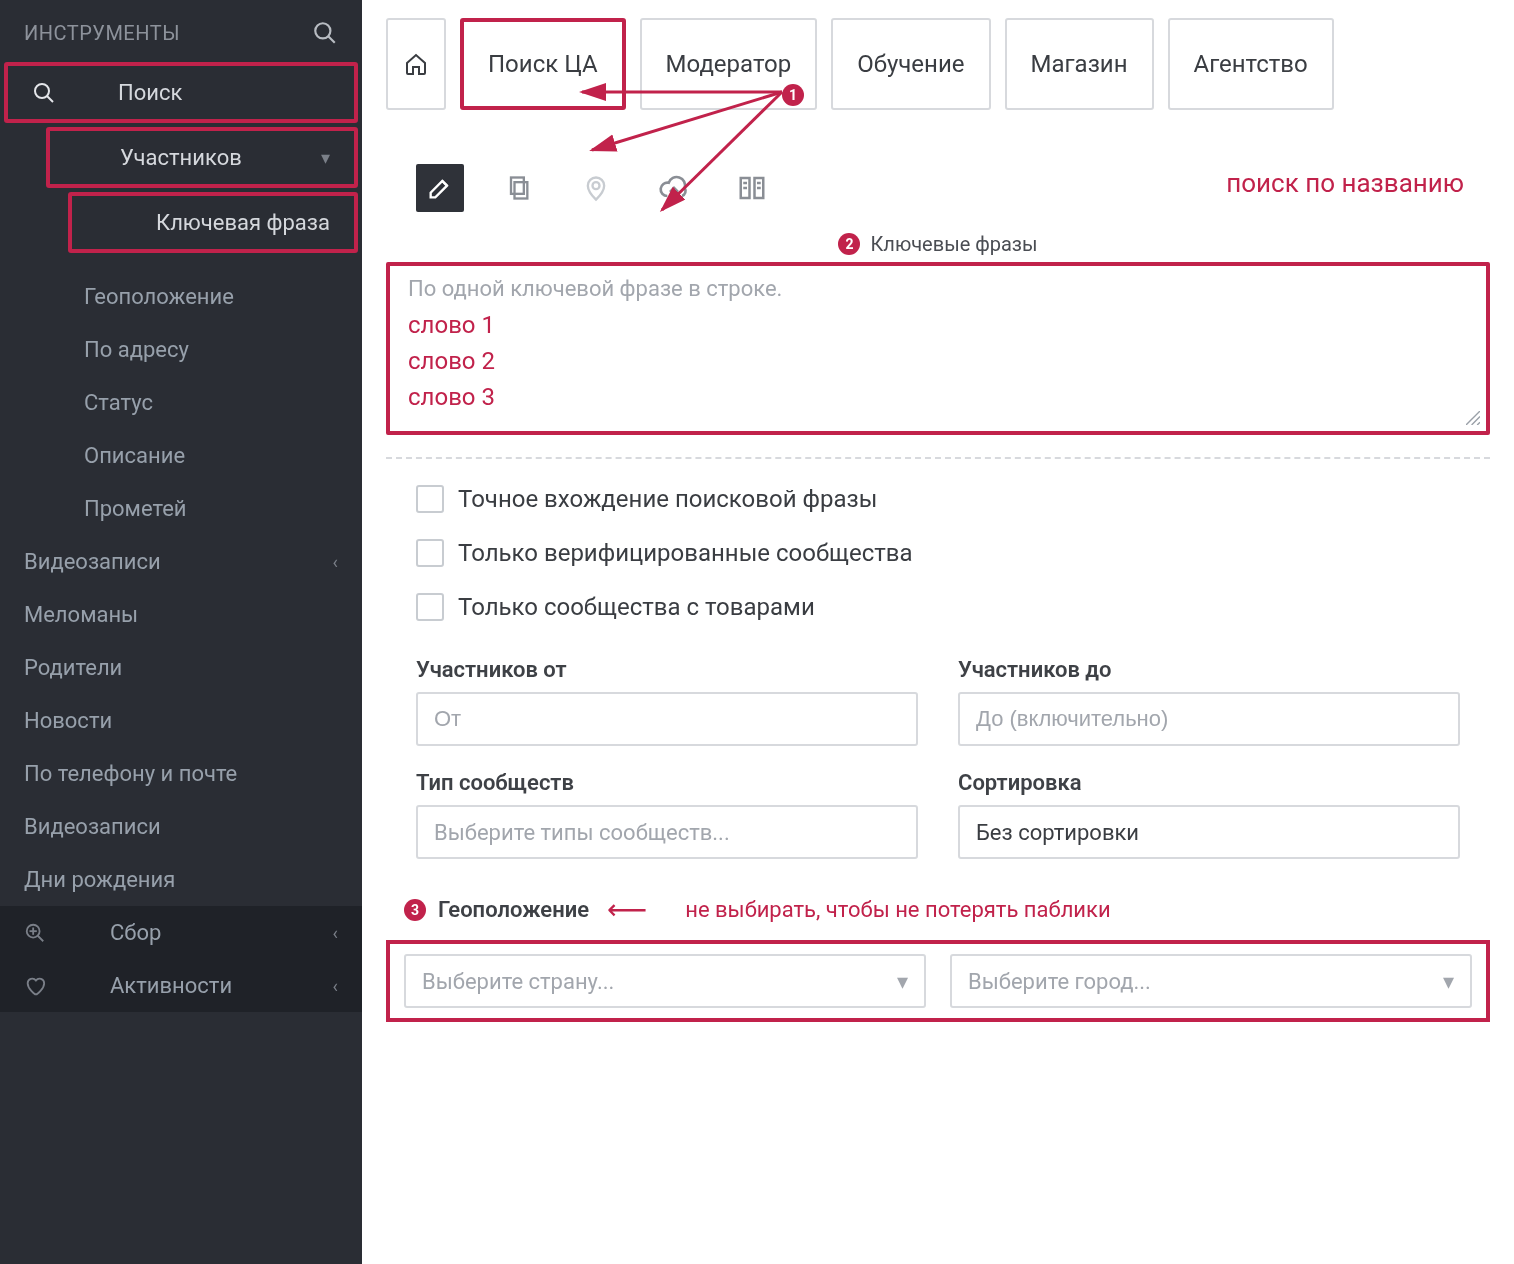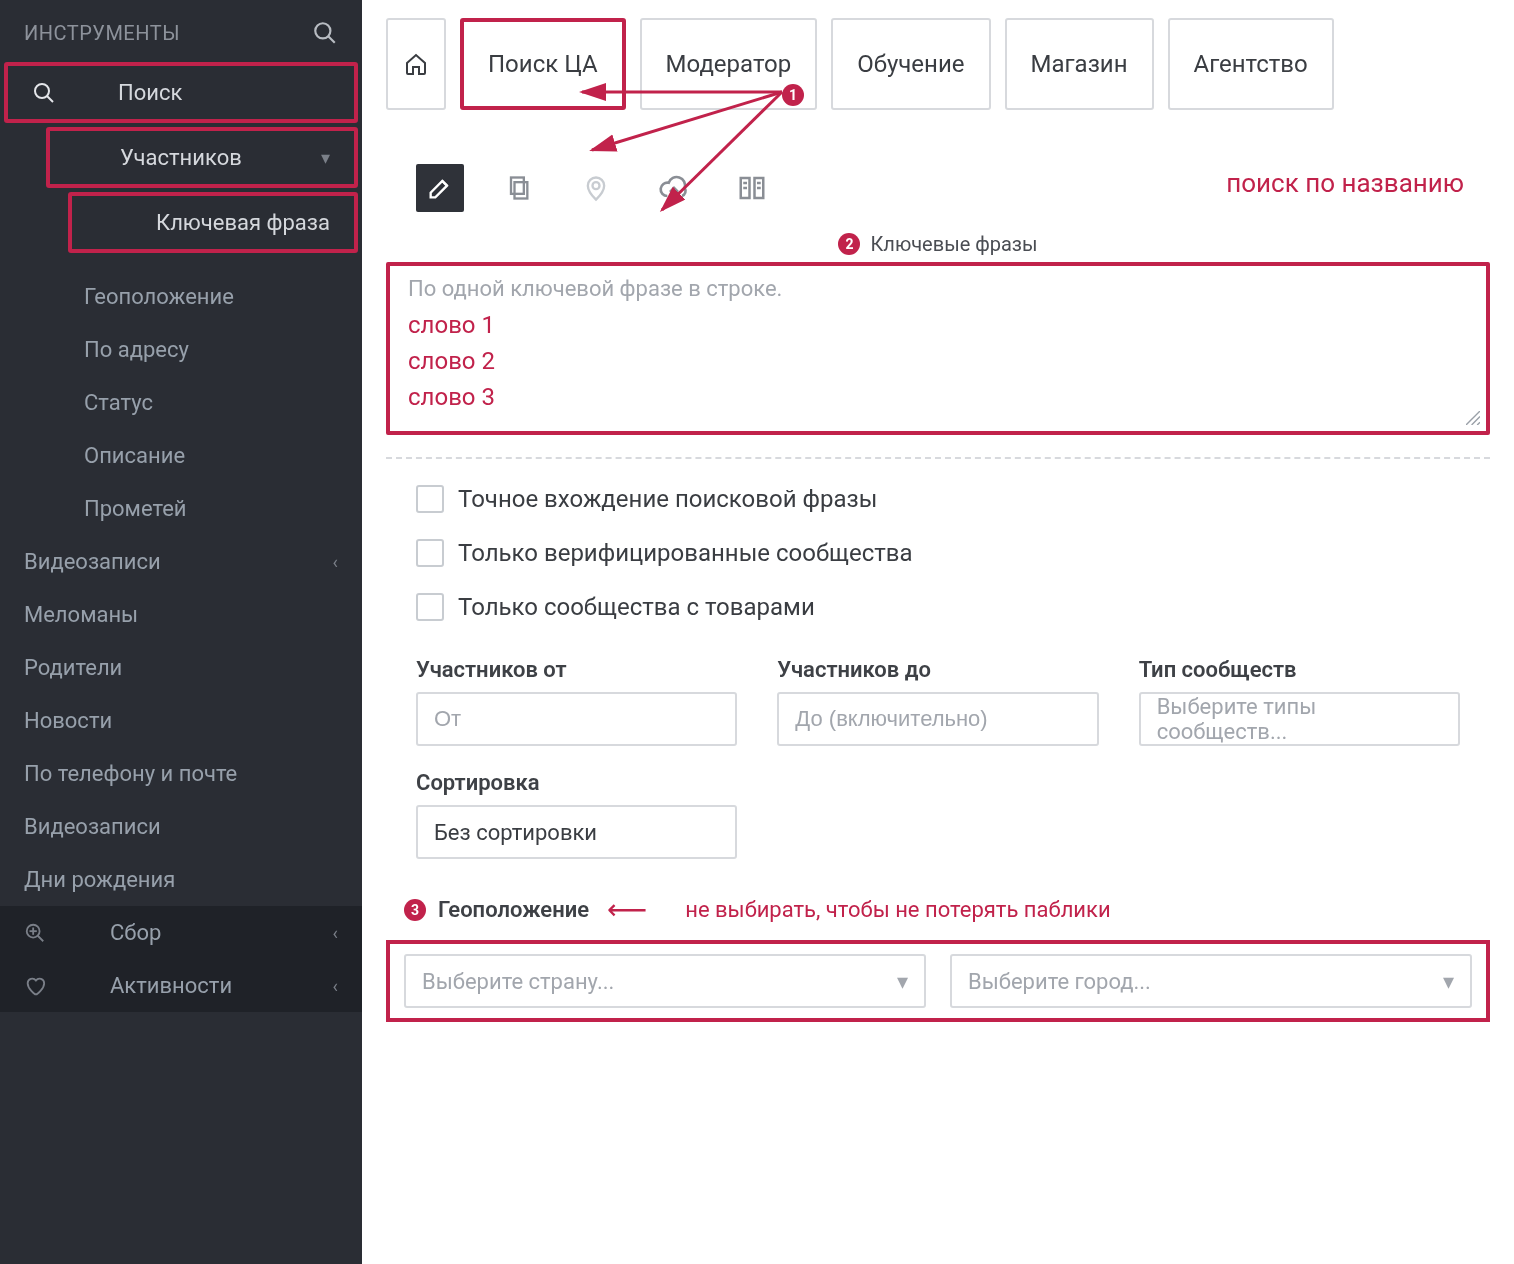--- a/index.html
+++ b/index.html
@@ -145,21 +145,21 @@
   color: #3a3d42;
   margin-bottom: 26px;
 }
 .check-row .box {
   width: 28px; height: 28px;
   border: 2px solid #c8ccd1;
   border-radius: 3px;
 }
 .filters-grid {
   display: grid;
-  grid-template-columns: 1fr 1fr 1fr;
+  grid-template-columns: 1fr 1fr;
   gap: 24px 40px;
   padding: 10px 30px 0 30px;
 }
 .field-label {
   font-size: 22px;
   color: #3e4146;
   font-weight: 600;
   margin-bottom: 10px;
 }
 .field-input {

